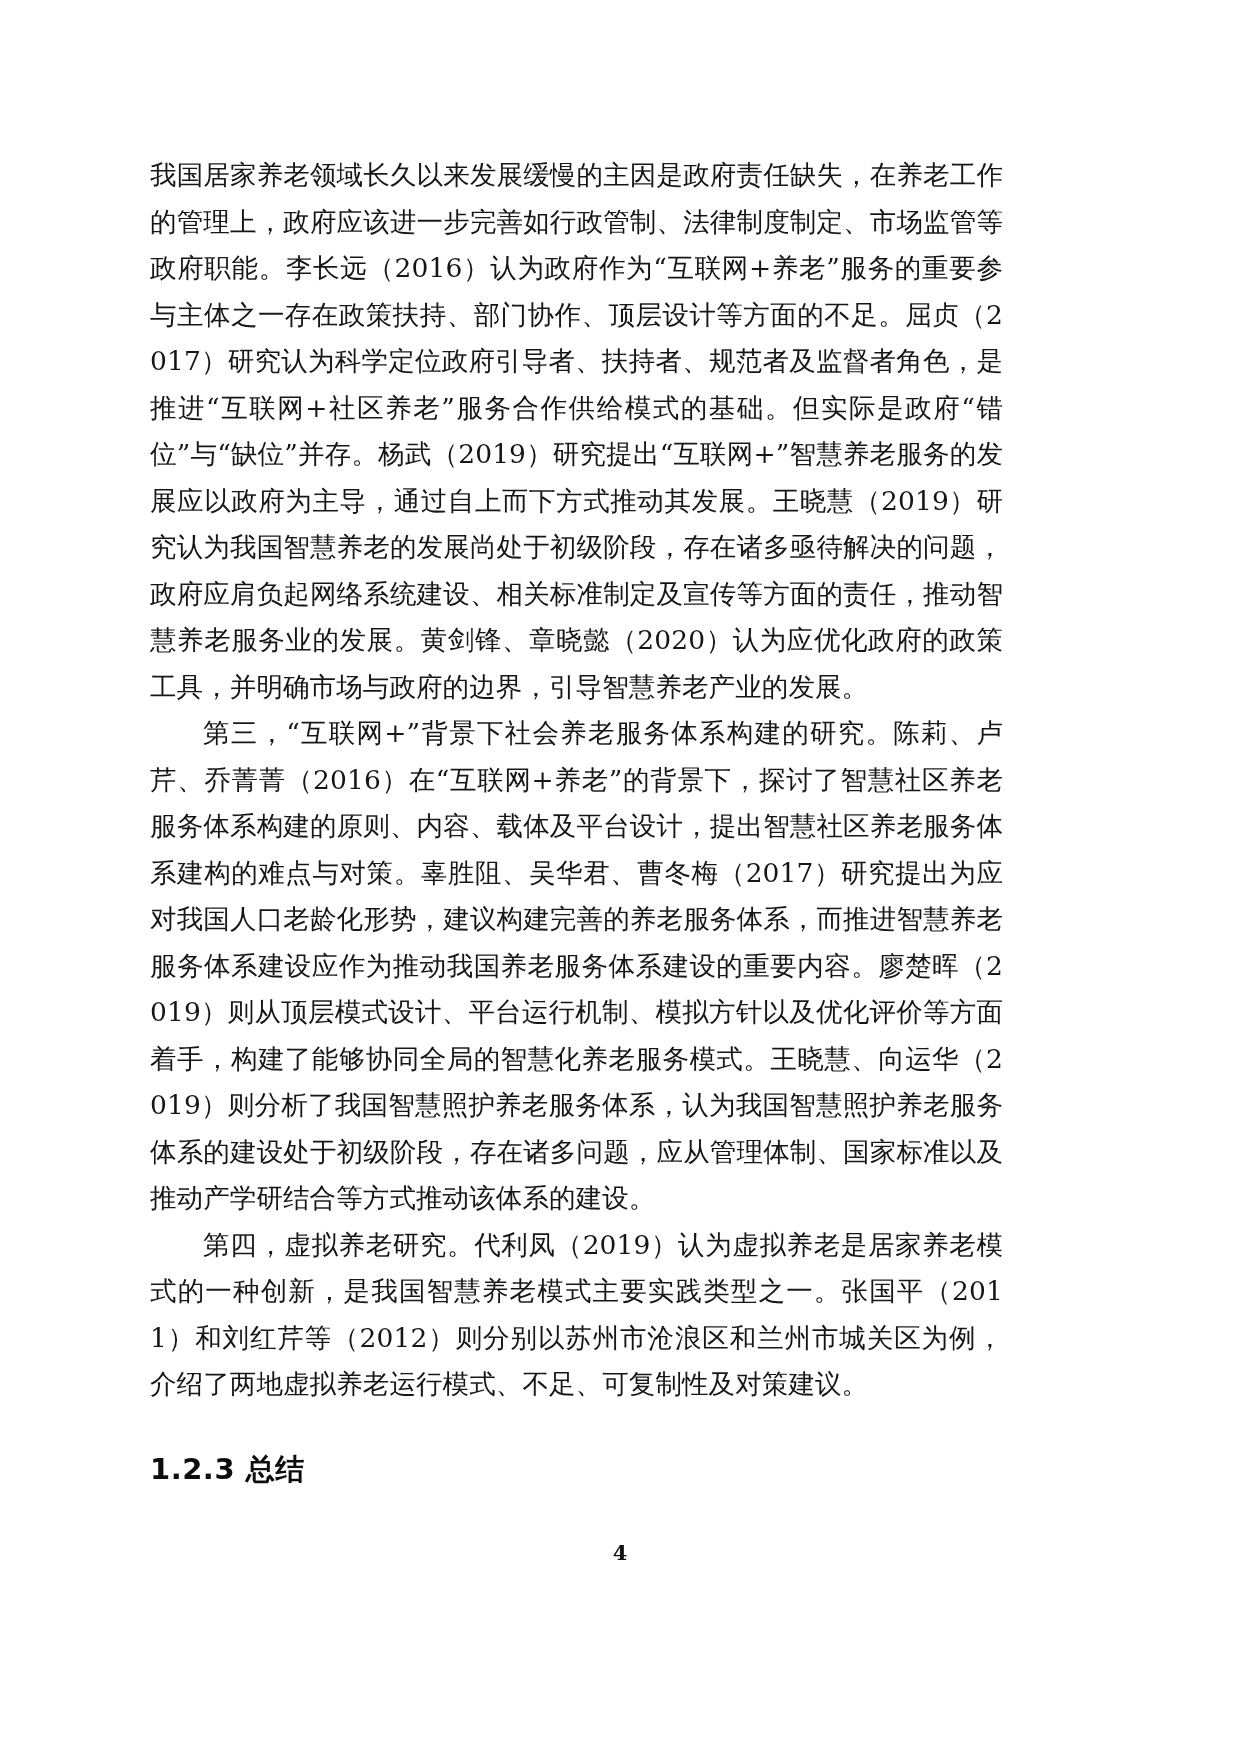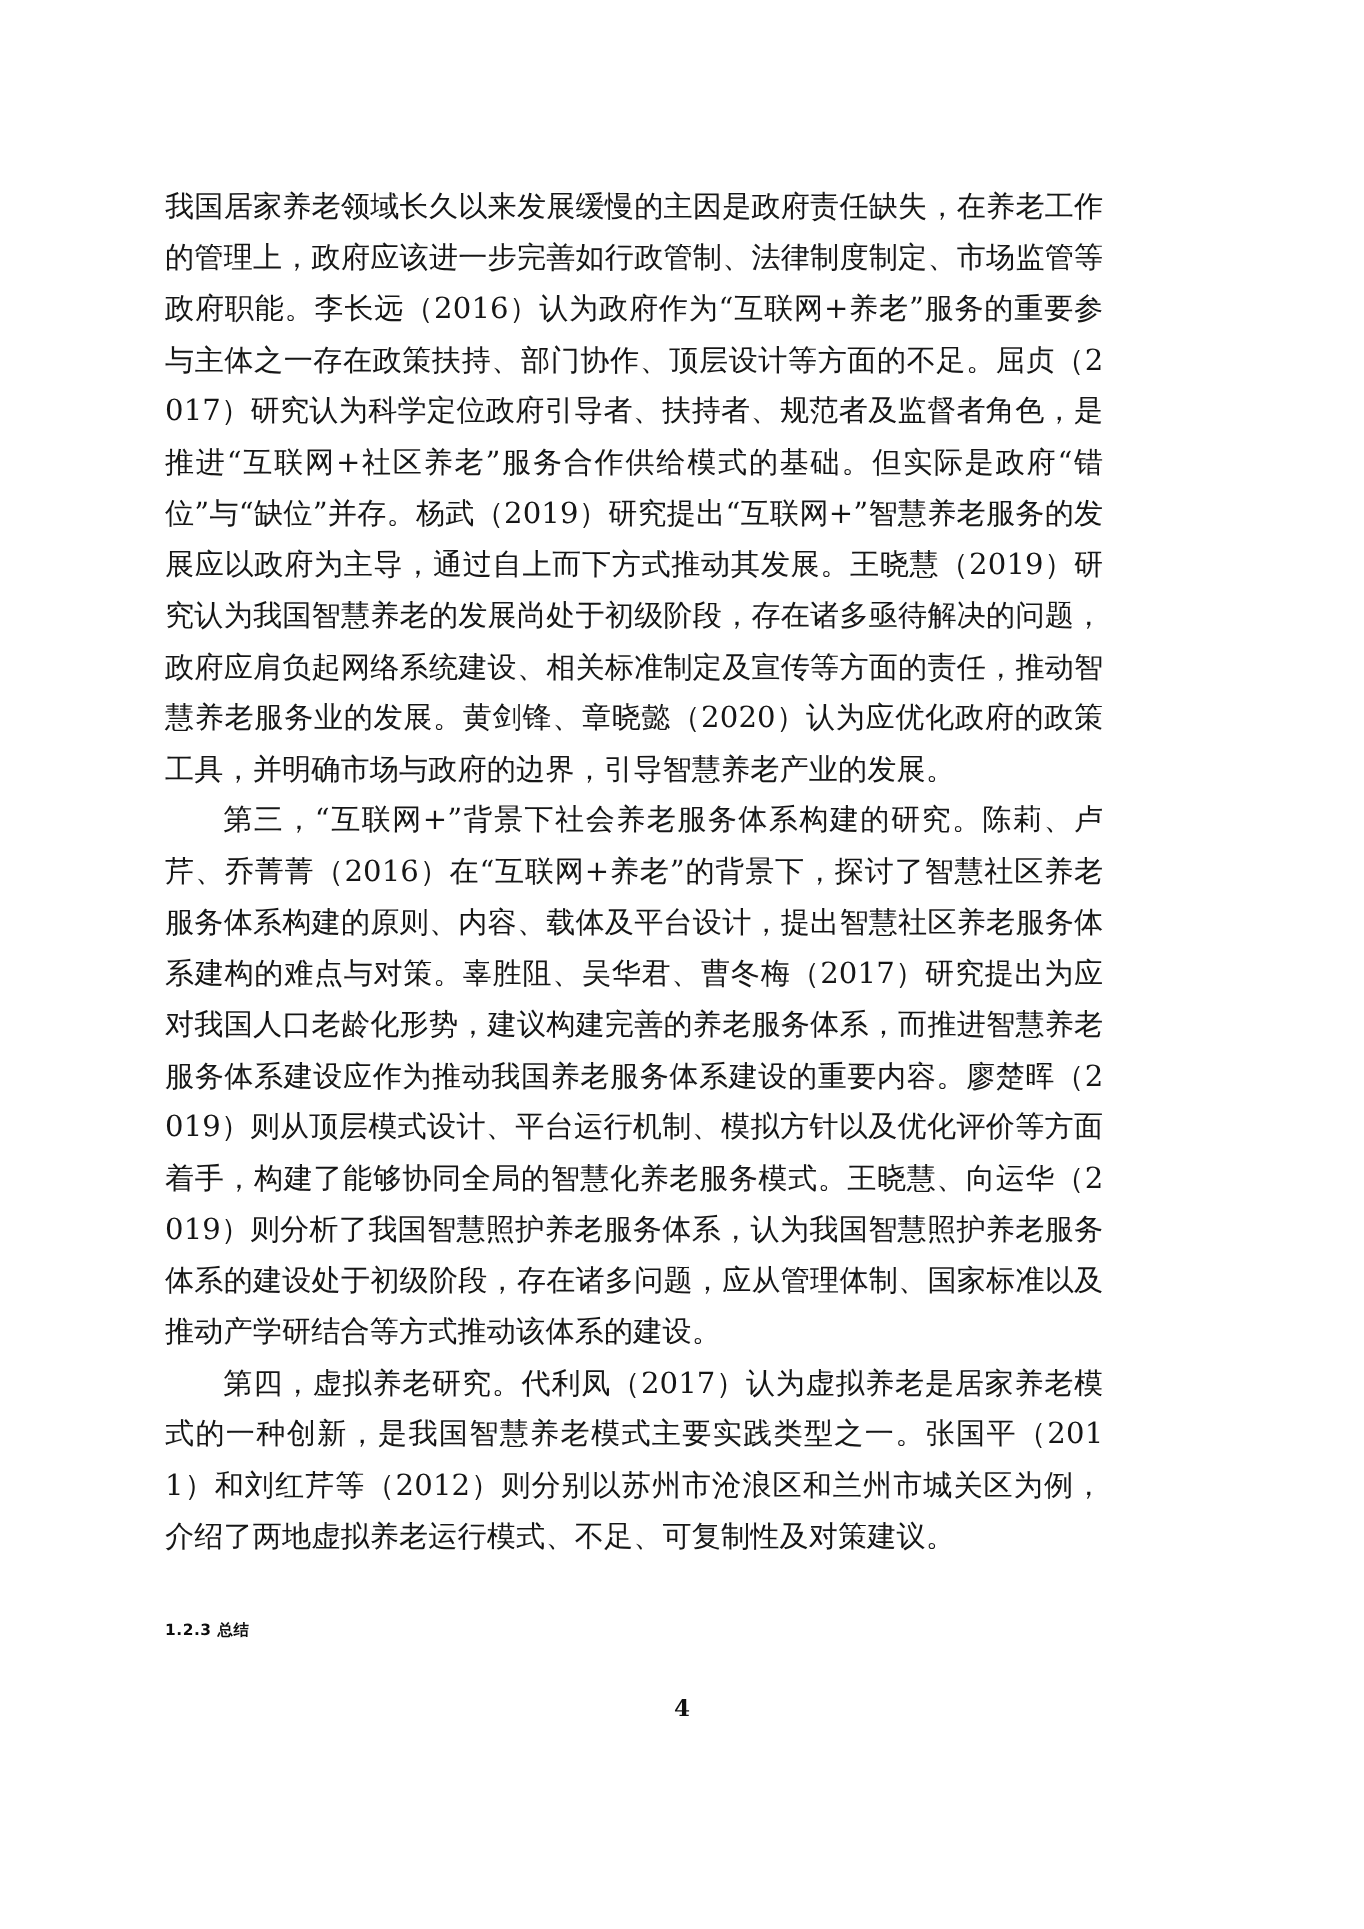--- a/index.html
+++ b/index.html
@@ -18,41 +18,41 @@
     position: absolute;
     left: 0; top: 0;
     width: 1240px;
     height: 1754px;
     background: #ffffff;
     overflow: hidden;
   }
   .content {
     position: absolute;
     left: 150px;
-    top: 165px;
+    top: 152px;
     width: 853px;
   }
   p.body-text {
     margin: 0 0 0 0;
     font-size: 26.5px;
     line-height: 46.5px;
     text-align: justify;
     text-justify: inter-ideograph;
     text-align-last: left;
     letter-spacing: 0.1px;
     color: #161616;
     font-family: "DejaVu Serif", "Liberation Serif", serif;
     word-break: break-all;
   }
   p.indent {
     text-indent: 53px;
   }
   .heading {
     margin: 0;
-    font-size: 14px;
+    font-size: 29px;
     line-height: 34px;
     font-weight: bold;
     font-family: "DejaVu Sans", "Liberation Sans", sans-serif;
     color: #0d0d0d;
     letter-spacing: 0.5px;
   }
   .gap-heading-before { height: 44px; }
   .gap-heading-after  { height: 36px; }
   .page-number {
     position: absolute;
@@ -70,21 +70,21 @@
 <body>
 
 <div class="page">
 
   <div class="content">
 
     <p class="body-text">我国居家养老领域长久以来发展缓慢的主因是政府责任缺失，在养老工作的管理上，政府应该进一步完善如行政管制、法律制度制定、市场监管等政府职能。李长远（2016）认为政府作为“互联网+养老”服务的重要参与主体之一存在政策扶持、部门协作、顶层设计等方面的不足。屈贞（2017）研究认为科学定位政府引导者、扶持者、规范者及监督者角色，是推进“互联网+社区养老”服务合作供给模式的基础。但实际是政府“错位”与“缺位”并存。杨武（2019）研究提出“互联网+”智慧养老服务的发展应以政府为主导，通过自上而下方式推动其发展。王晓慧（2019）研究认为我国智慧养老的发展尚处于初级阶段，存在诸多亟待解决的问题，政府应肩负起网络系统建设、相关标准制定及宣传等方面的责任，推动智慧养老服务业的发展。黄剑锋、章晓懿（2020）认为应优化政府的政策工具，并明确市场与政府的边界，引导智慧养老产业的发展。</p>
 
     <p class="body-text indent">第三，“互联网+”背景下社会养老服务体系构建的研究。陈莉、卢芹、乔菁菁（2016）在“互联网+养老”的背景下，探讨了智慧社区养老服务体系构建的原则、内容、载体及平台设计，提出智慧社区养老服务体系建构的难点与对策。辜胜阻、吴华君、曹冬梅（2017）研究提出为应对我国人口老龄化形势，建议构建完善的养老服务体系，而推进智慧养老服务体系建设应作为推动我国养老服务体系建设的重要内容。廖楚晖（2019）则从顶层模式设计、平台运行机制、模拟方针以及优化评价等方面着手，构建了能够协同全局的智慧化养老服务模式。王晓慧、向运华（2019）则分析了我国智慧照护养老服务体系，认为我国智慧照护养老服务体系的建设处于初级阶段，存在诸多问题，应从管理体制、国家标准以及推动产学研结合等方式推动该体系的建设。</p>
 
-    <p class="body-text indent">第四，虚拟养老研究。代利凤（2017）认为虚拟养老是居家养老模式的一种创新，是我国智慧养老模式主要实践类型之一。张国平（2011）和刘红芹等（2012）则分别以苏州市沧浪区和兰州市城关区为例，介绍了两地虚拟养老运行模式、不足、可复制性及对策建议。</p>
+    <p class="body-text indent">第四，虚拟养老研究。代利凤（2019）认为虚拟养老是居家养老模式的一种创新，是我国智慧养老模式主要实践类型之一。张国平（2011）和刘红芹等（2012）则分别以苏州市沧浪区和兰州市城关区为例，介绍了两地虚拟养老运行模式、不足、可复制性及对策建议。</p>
 
 
     <div class="gap-heading-before"></div>
 
     <p class="heading">1.2.3 总结</p>
 
     <div class="gap-heading-after"></div>
 
   </div>
 

